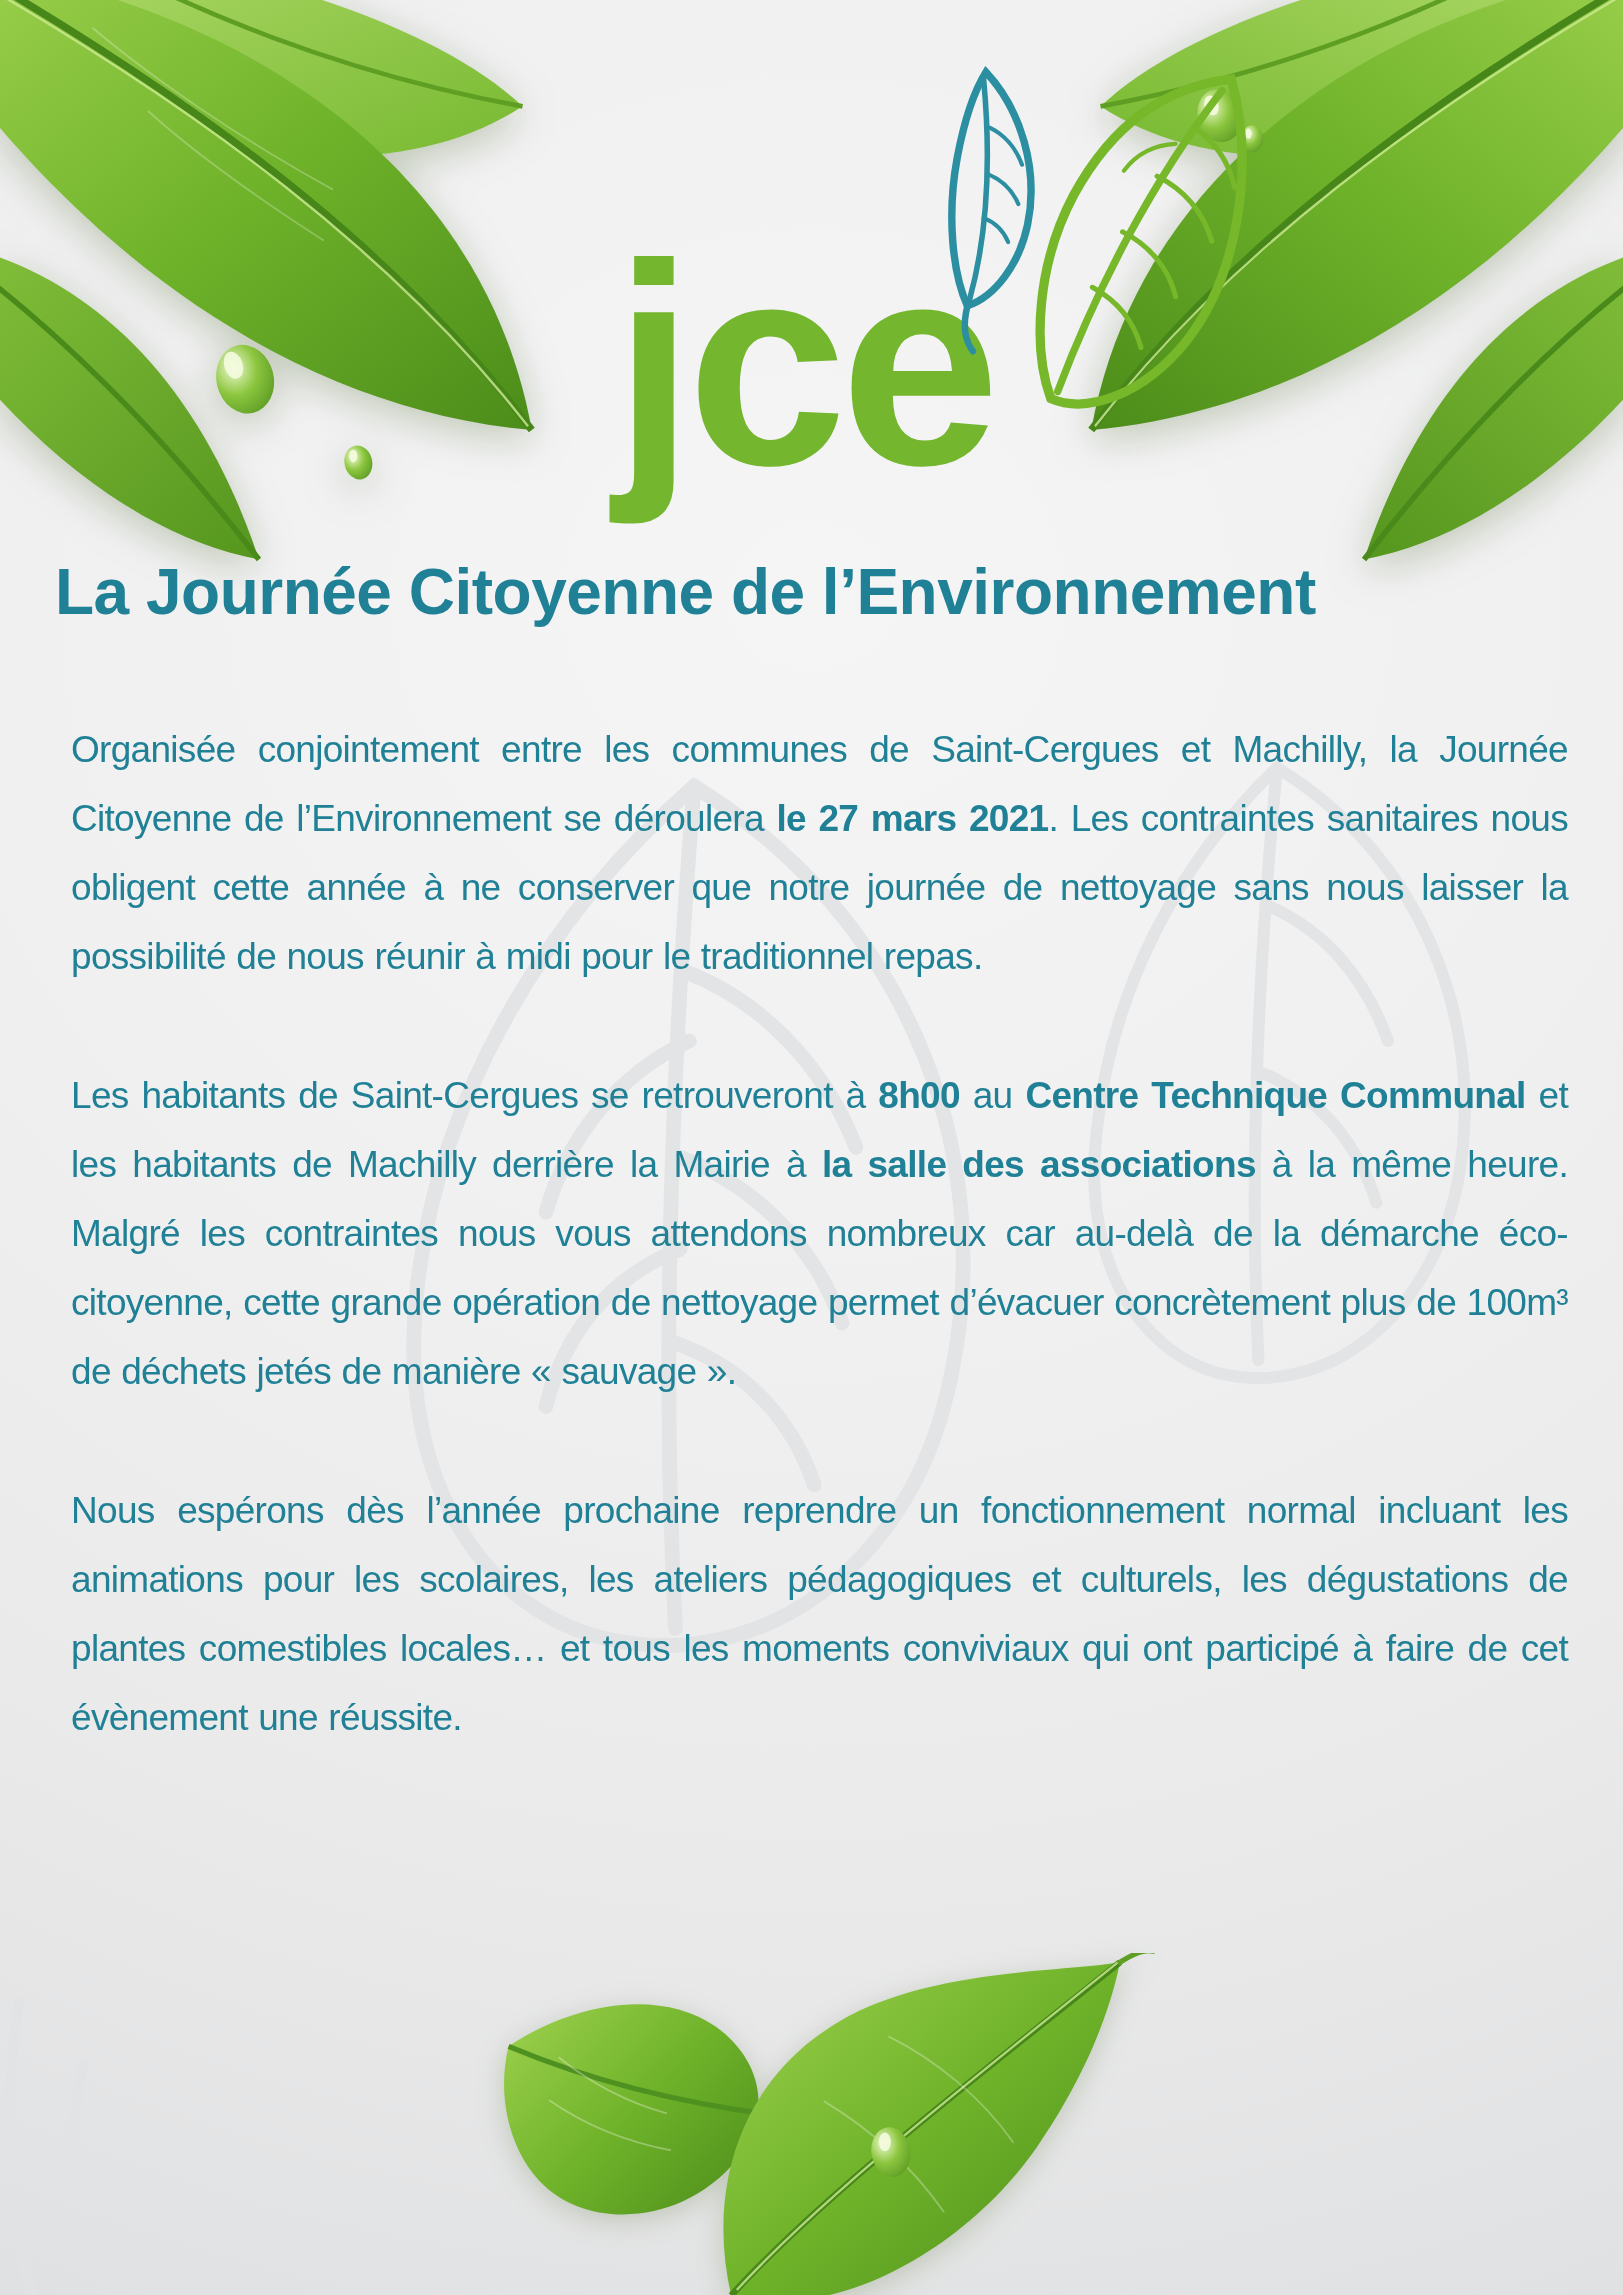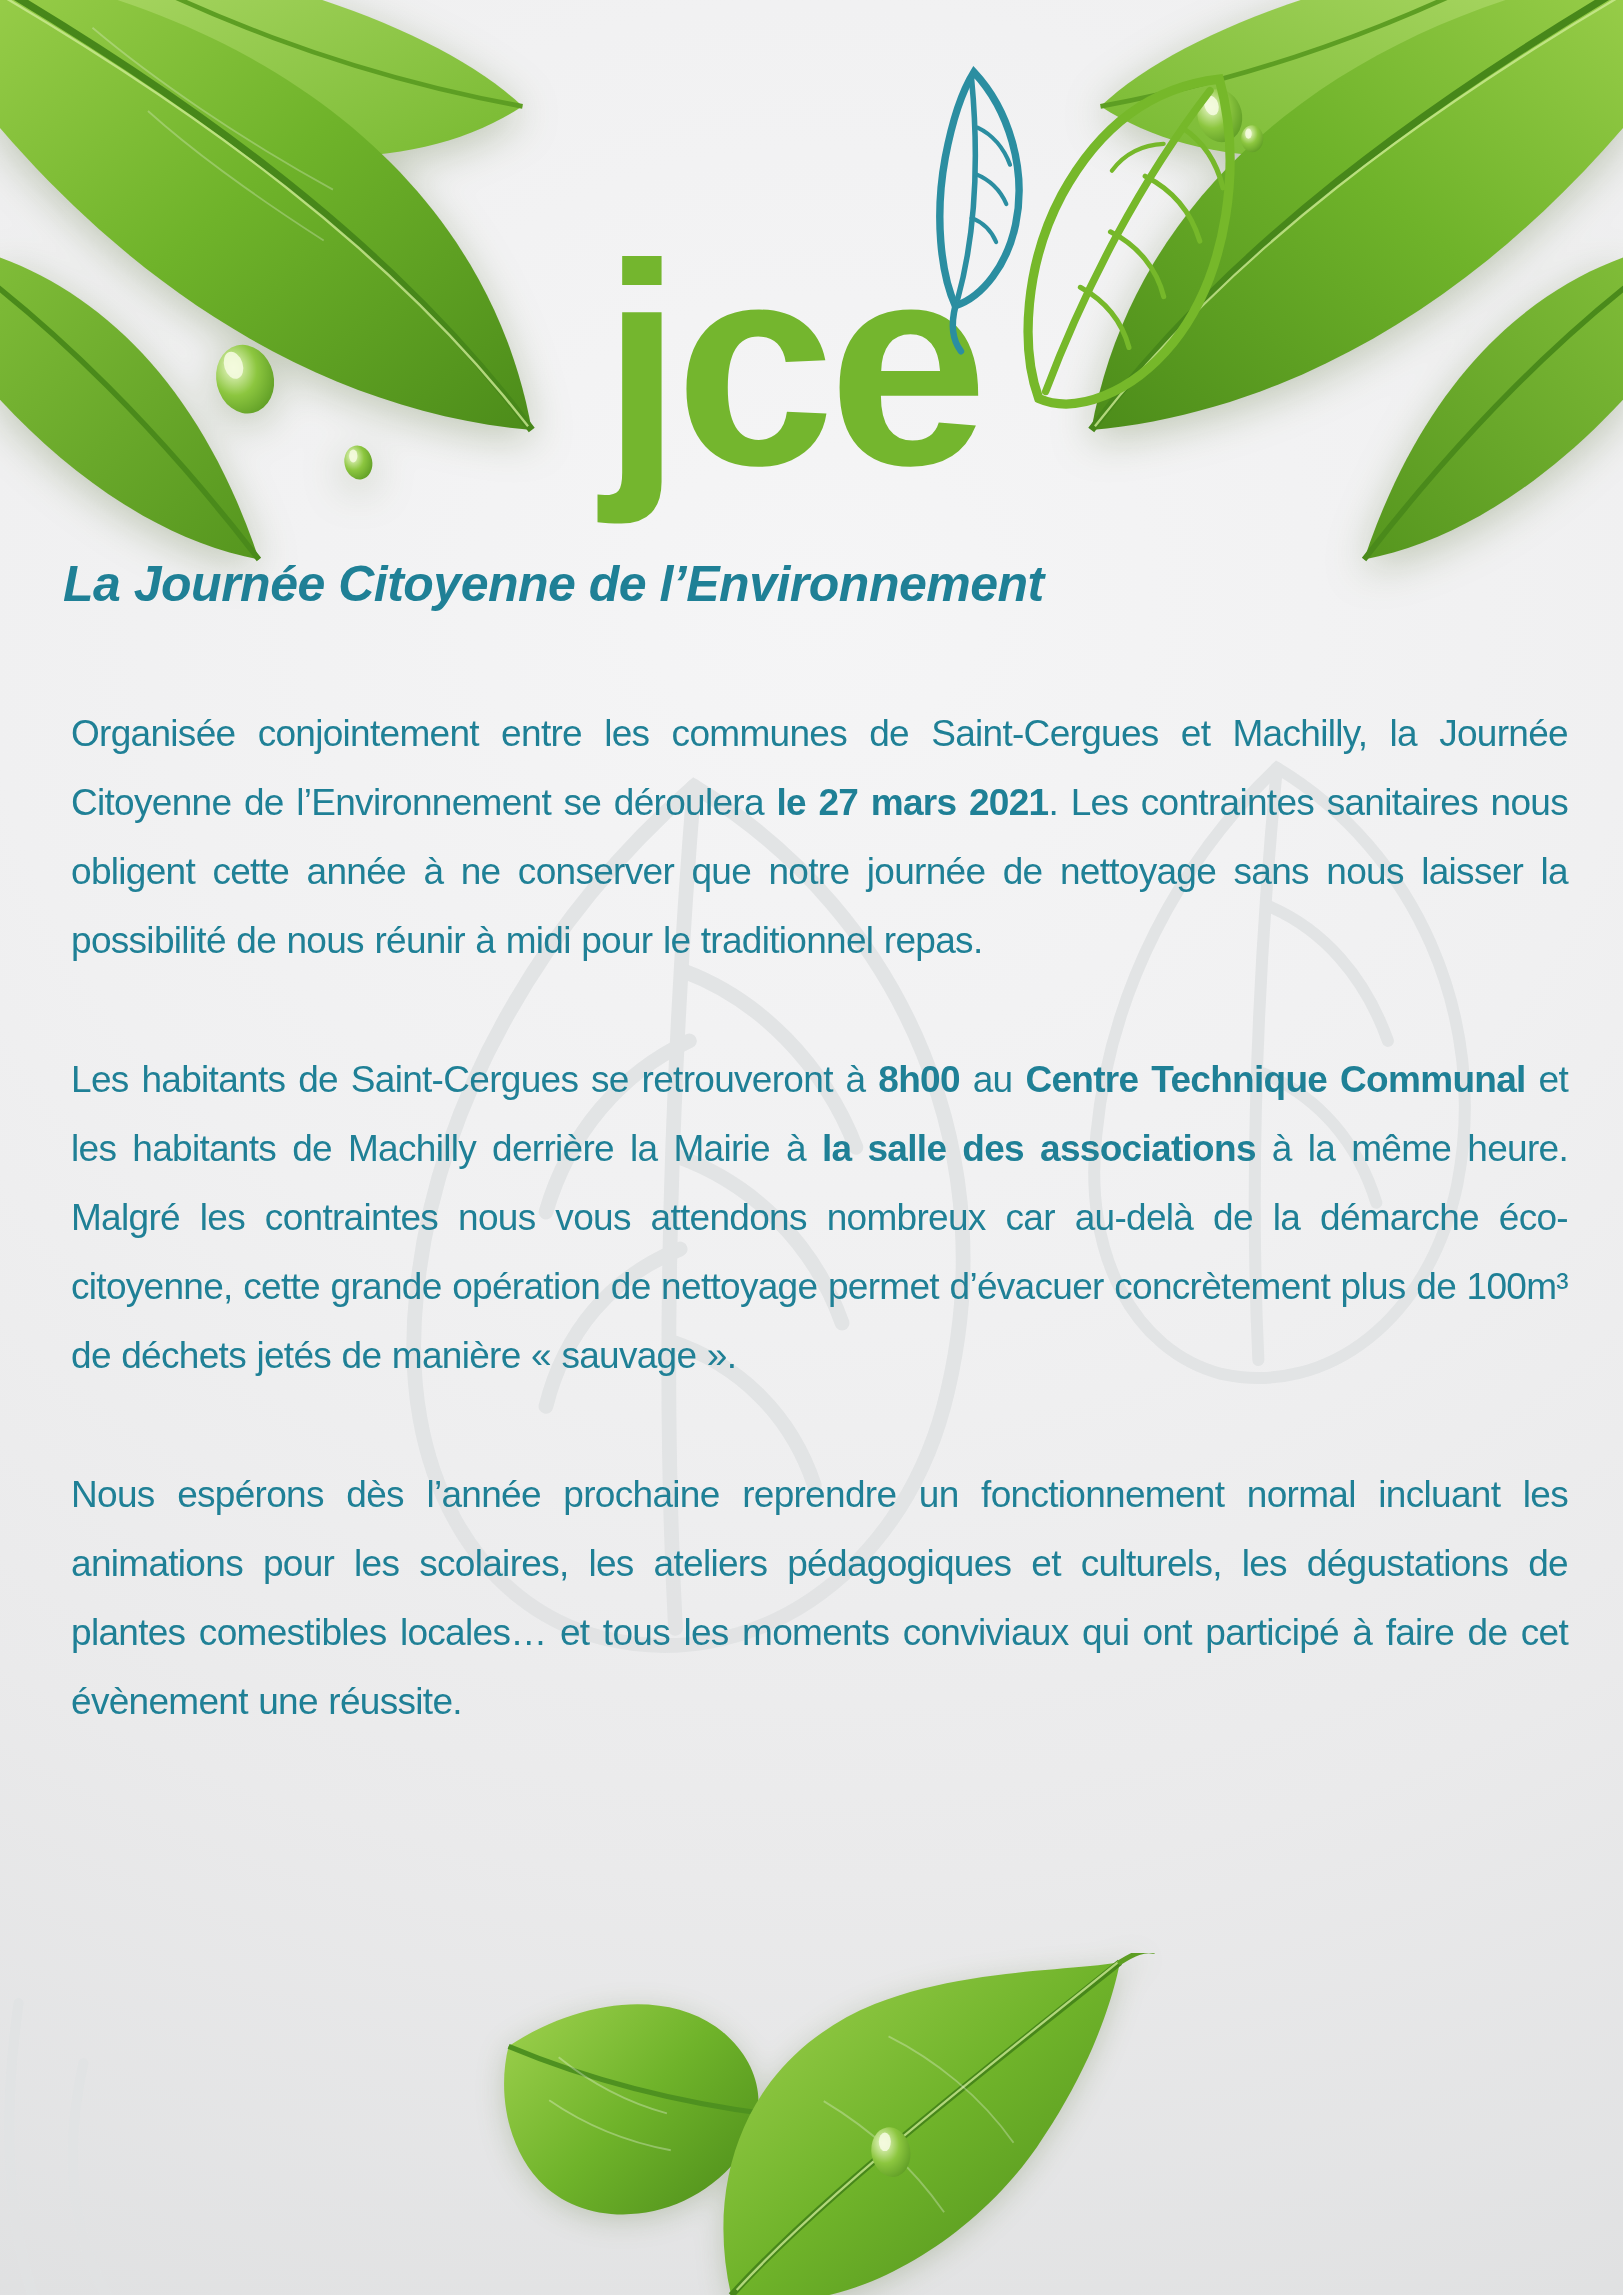--- a/index.html
+++ b/index.html
@@ -16,31 +16,31 @@
     --leaf-teal:#2b8ea1;
   }
   
   .watermark{position:absolute;left:0;top:0;width:1623px;height:2295px;pointer-events:none;}
   
   .corner-leaves{position:absolute;filter:drop-shadow(0 10.2px 21px rgba(60,90,20,.28));}
   .tl{left:0;top:0;}
   .tr{right:0;top:0;}
   .bottom-leaves{position:absolute;left:472px;top:1953px;filter:drop-shadow(0 6.5px 14px rgba(60,90,20,.22));}
   
-  .logo{position:absolute;left:0;top:0;right:0;height:555px;}
+  .logo{position:absolute;left:12px;top:0;right:0;height:555px;}
   .logo-text{
     position:absolute;left:602px;top:221px;
     font-size:287px;line-height:1;font-weight:bold;
     letter-spacing:-6.5px;color:var(--green);
   }
   .logo-leaves{position:absolute;left:923px;top:65px;}
   
   .content{position:absolute;left:55px;right:55px;top:555px;color:var(--teal);}
   .content h1{
-    font-size:50px;font-weight:bold;margin:0 0 86px 8px;letter-spacing:-0.5px;font-style:italic;
+    font-size:64px;font-weight:bold;margin:0 0 86px 0;letter-spacing:-0.5px;
   }
   .content p{
     font-size:37px;line-height:69px;margin:0 0 70px 16px;
     text-align:justify;letter-spacing:-0.7px;word-spacing:0.9px;
   }
   .content p.italic{font-style:italic;}
   .content .bold{font-weight:bold;}
 </style>
 </head>
 <body>

